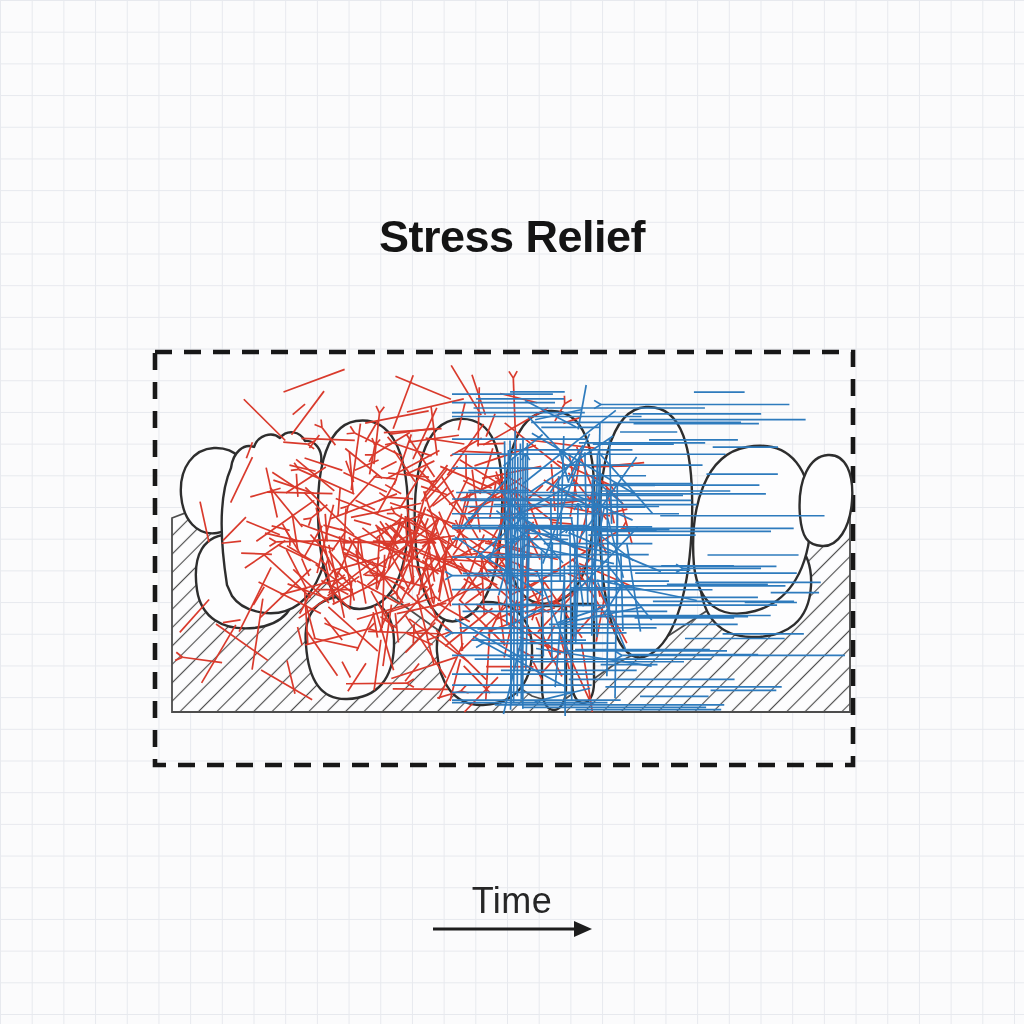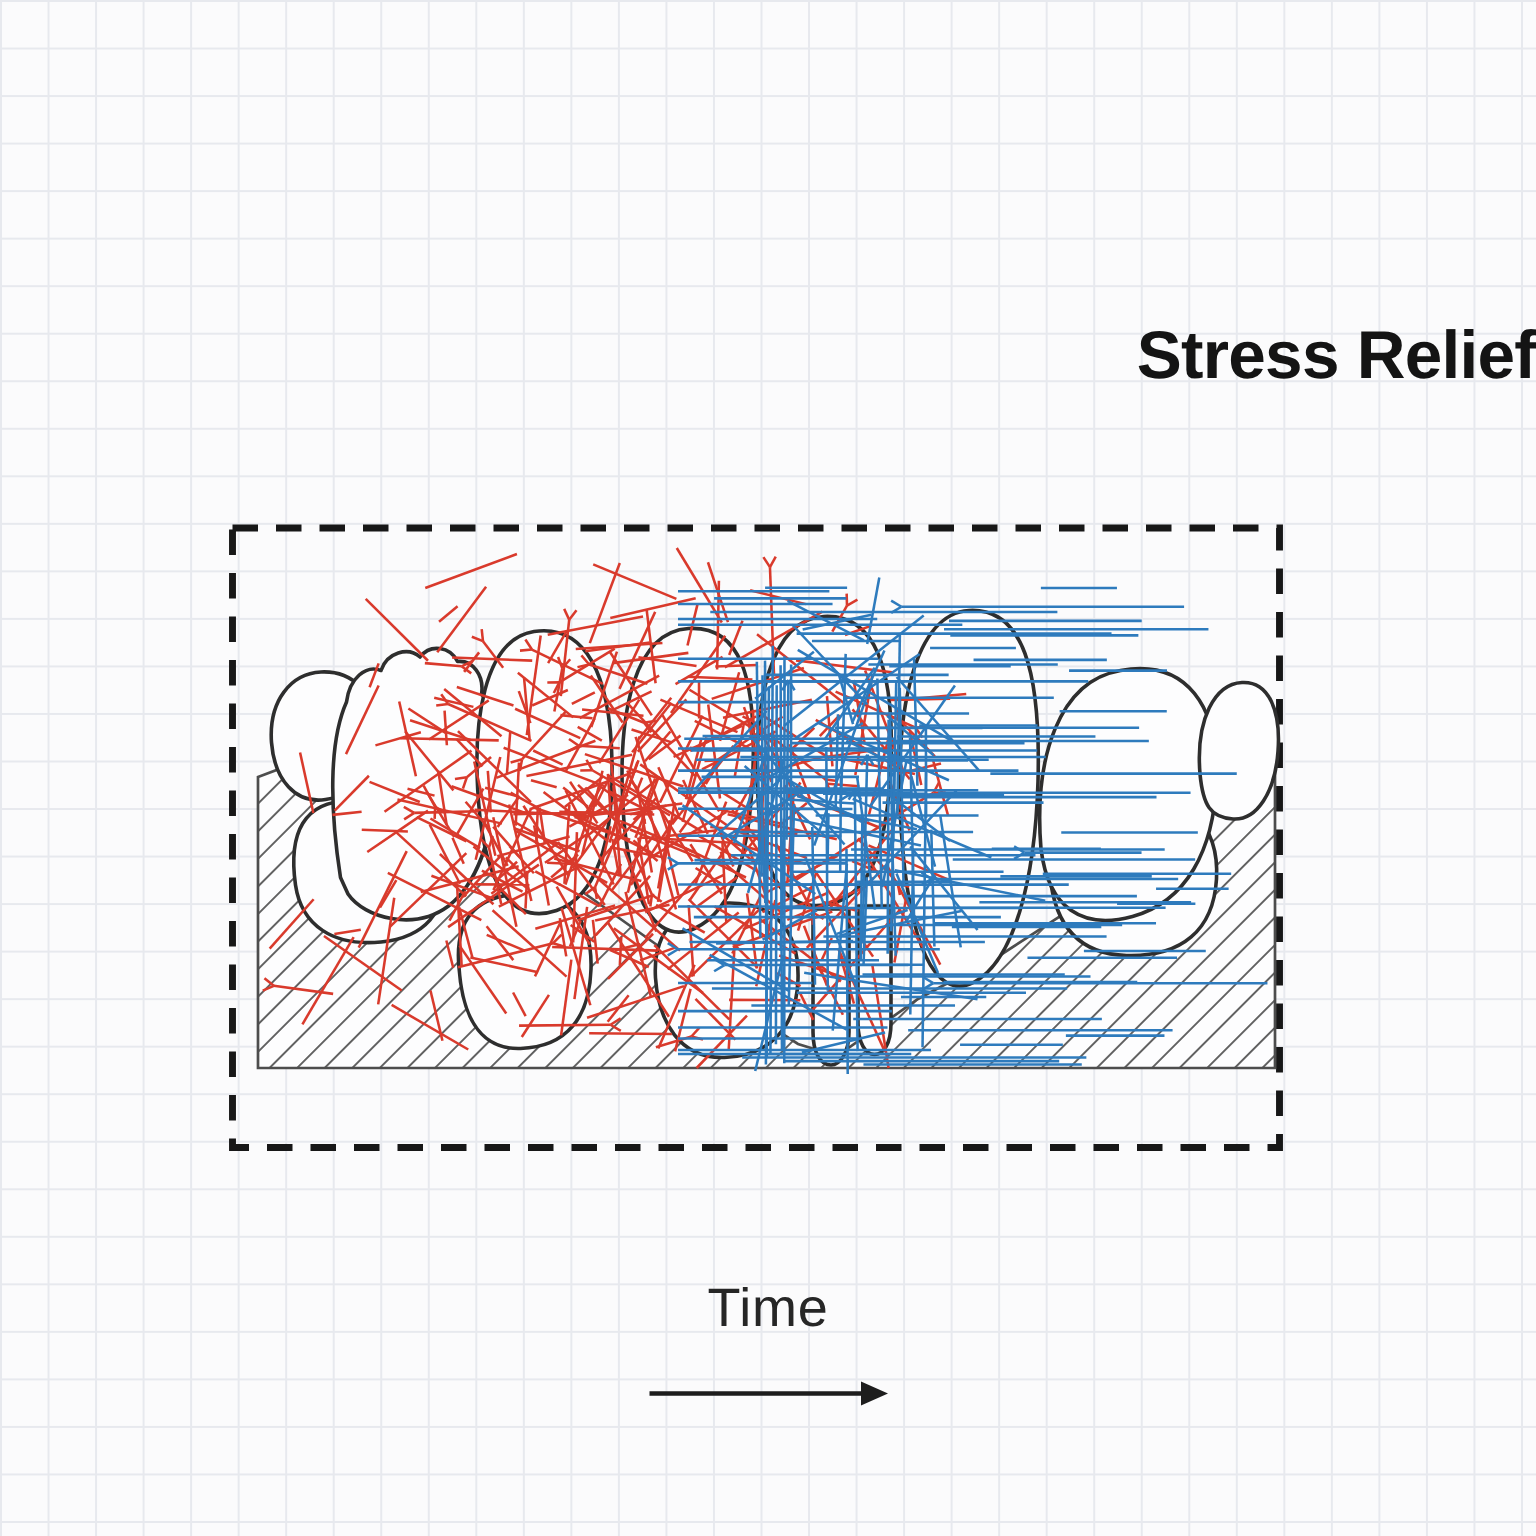--- a/index.html
+++ b/index.html
@@ -9,29 +9,29 @@
     overflow:hidden;
     background-color:#fbfbfc;
     background-image:
       linear-gradient(to right, #e7e9ee 1px, transparent 1px),
       linear-gradient(to bottom, #e7e9ee 1px, transparent 1px);
     background-size:31.7px 31.7px;
     font-family:"Liberation Sans", sans-serif;
   }
   .title{
     position:absolute;left:0;width:1024px;
-    text-align:right;color:#141414;
+    text-align:center;color:#141414;
     font-weight:bold;line-height:1;
     letter-spacing:-0.5px;
   }
   #title-line1{top:214px;font-size:45px;}
   #title-line2{top:289px;font-size:44px;}
   #caption{top:793px;font-size:44px;}
   #time-label{
-    position:absolute;left:0;width:1024px;top:854px;
+    position:absolute;left:0;width:1024px;top:883px;
     text-align:center;color:#262626;
     font-weight:400;font-size:36px;line-height:1;
     letter-spacing:0.5px;
   }
   svg{position:absolute;left:0;top:0;}
 </style>
 </head>
 <body>
 
 <div id="stage">

